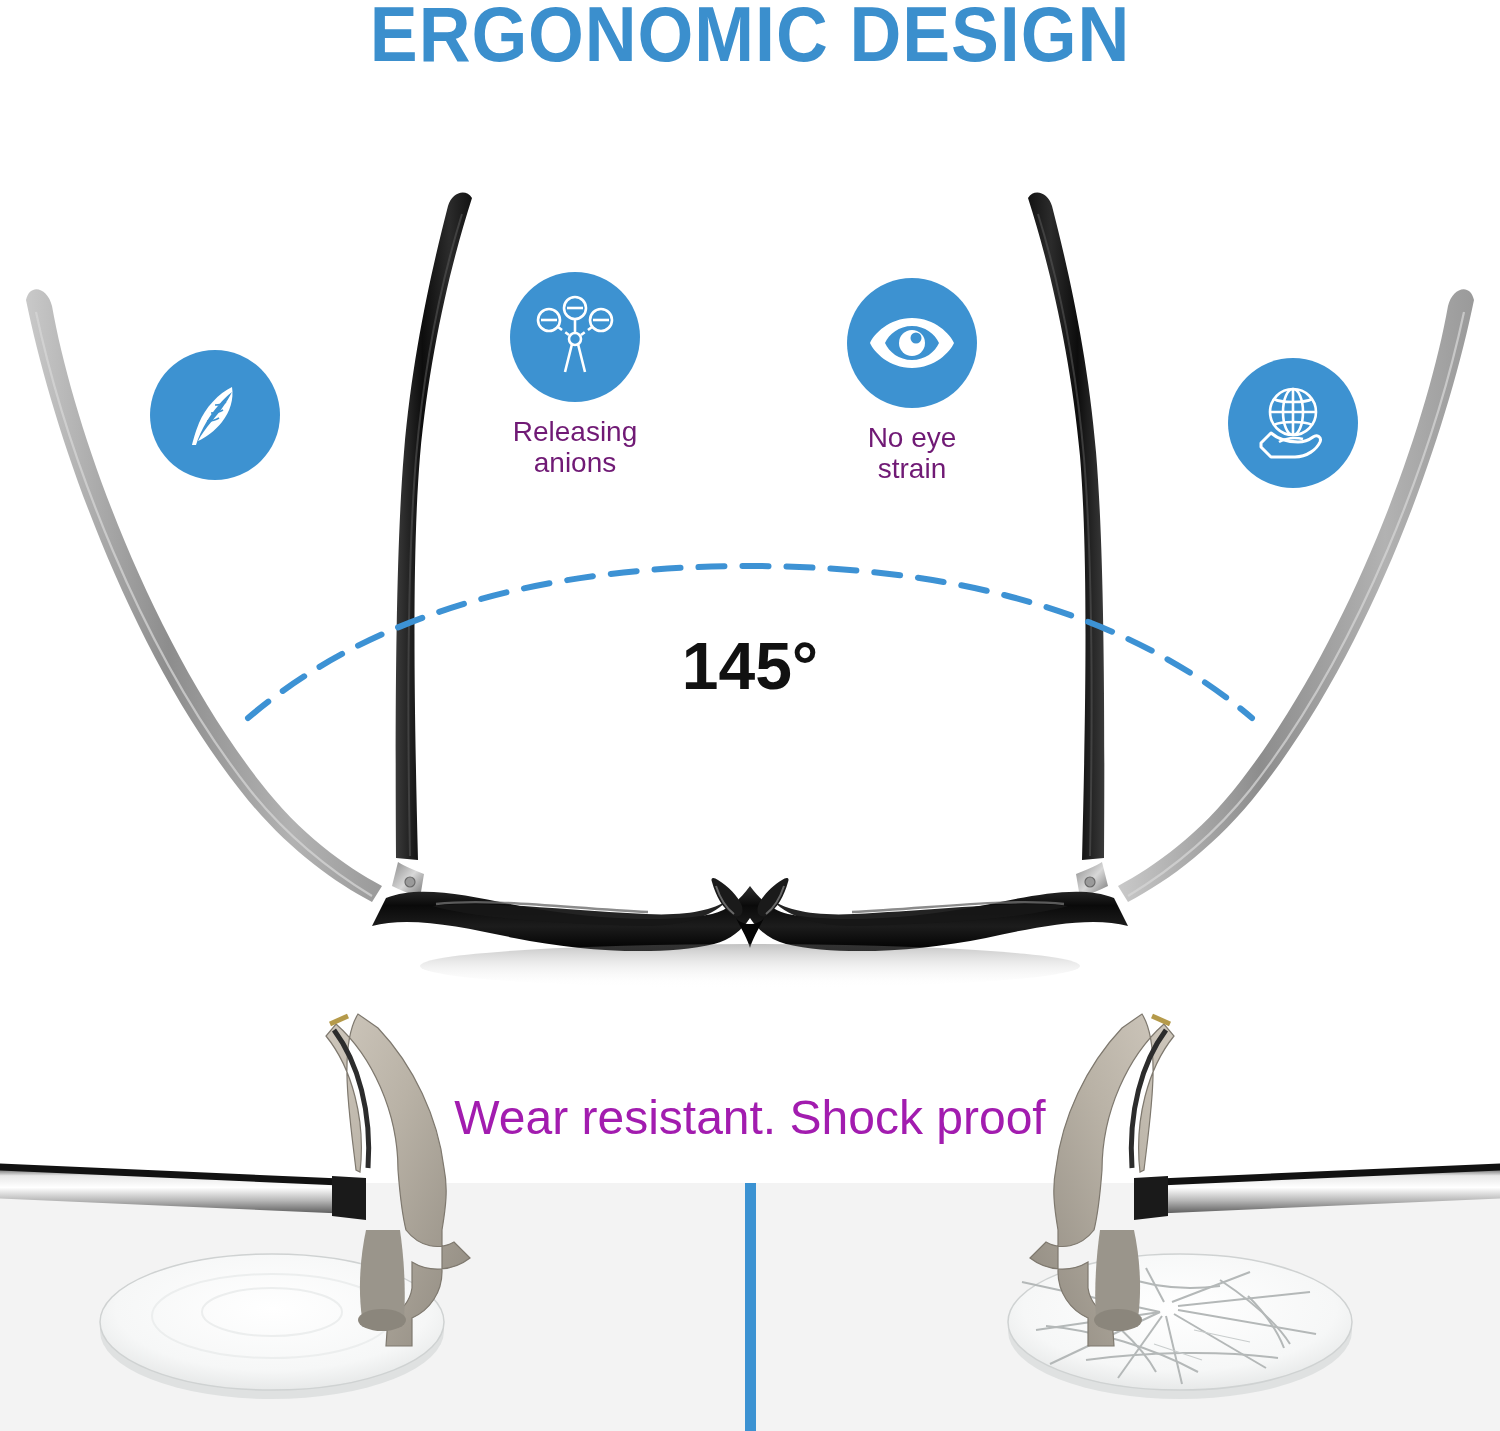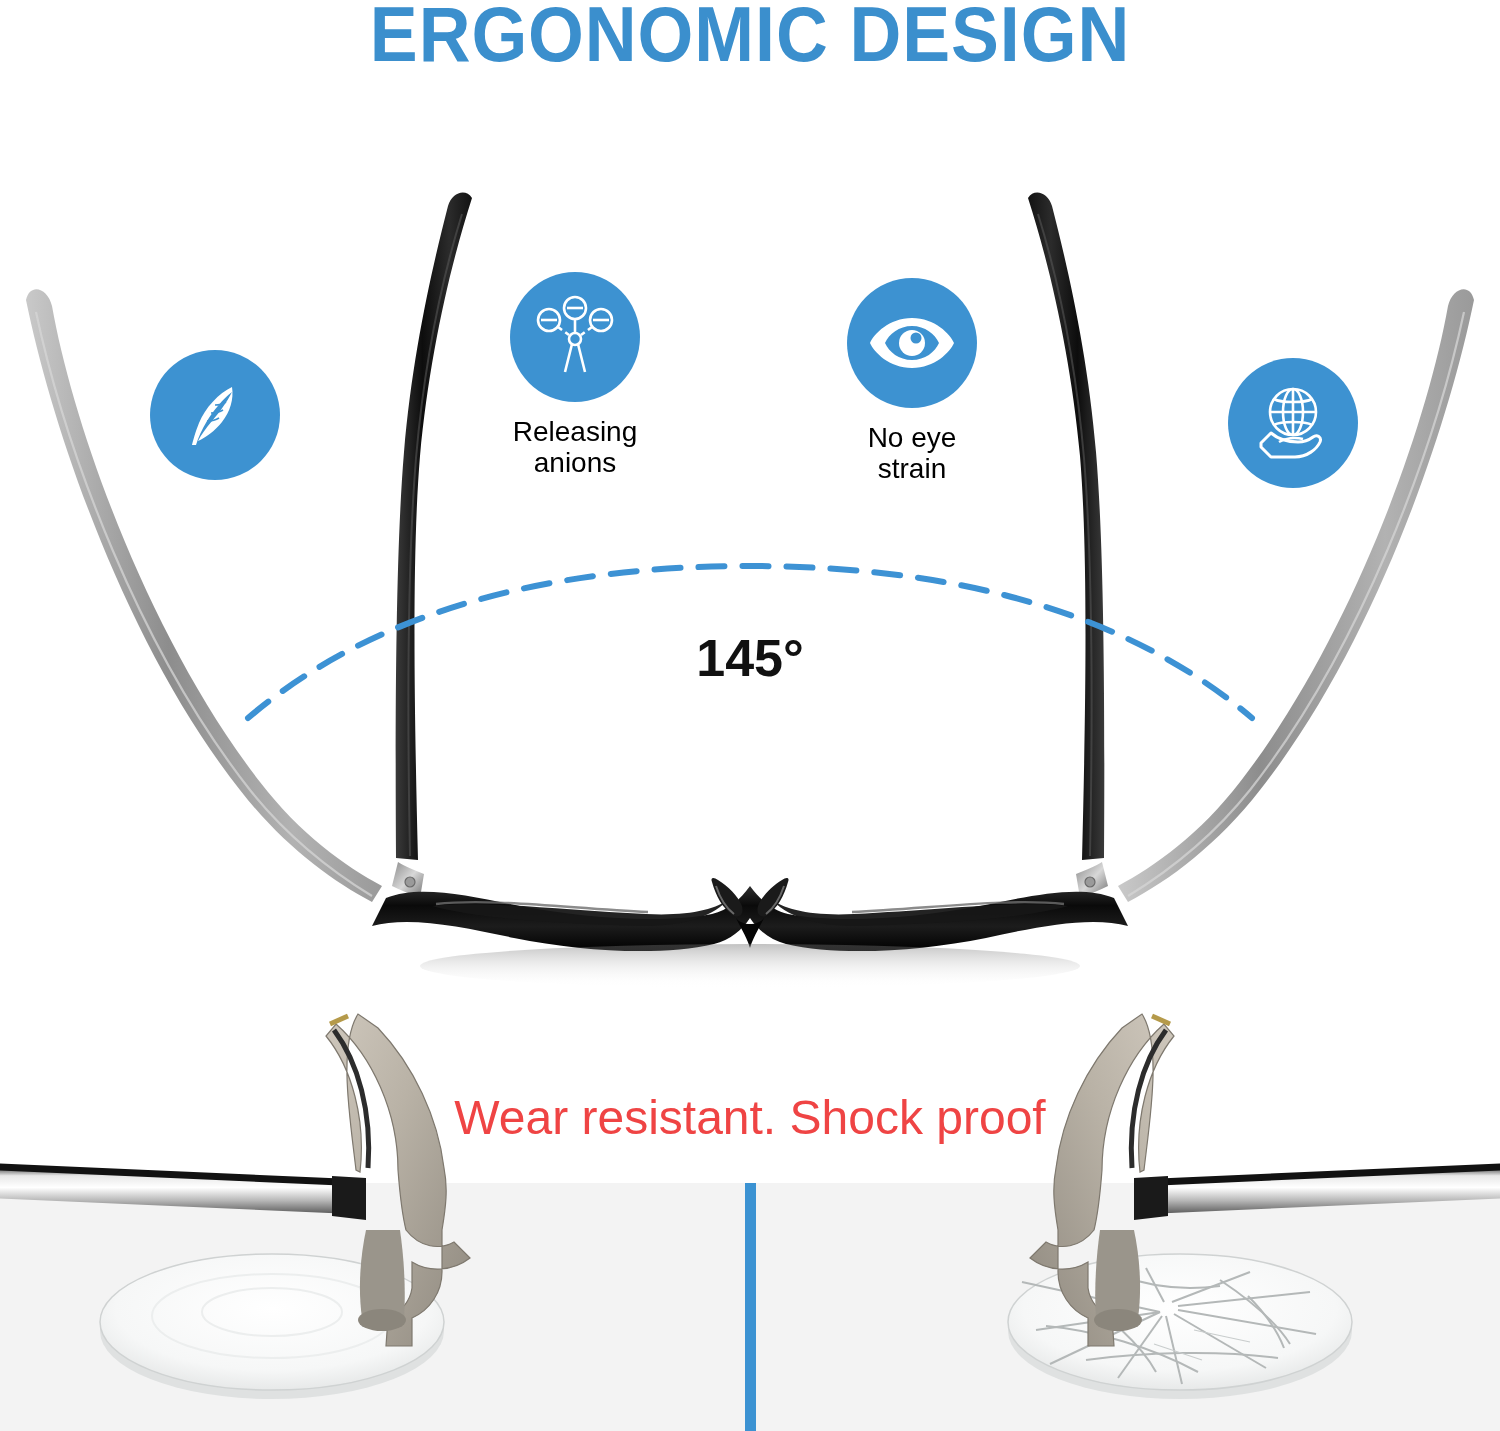--- a/index.html
+++ b/index.html
@@ -35,35 +35,35 @@
   .fcircle {
     width:130px; height:130px; border-radius:50%;
     margin:0 auto;
     display:flex; align-items:center; justify-content:center;
   }
   .fcircle svg { display:block; }
   .flabel {
     margin-top:14px;
     font-size:28px;
     line-height:1.12;
-    color:#000000;
+    color:#701a75;
     white-space:pre-line;
     font-family:"Liberation Sans", sans-serif;
   }
   #feat0 { left:85px;   top:350px; }
   #feat1 { left:445px;  top:272px; }
   #feat2 { left:782px;  top:278px; }
   #feat3 { left:1163px; top:358px; }
 
   
   #angle-label {
     position:absolute;
     left:0; width:1500px; top:628px;
     text-align:center;
-    font-size:52px; font-weight:bold;
+    font-size:66px; font-weight:bold;
     color:#111111;
     letter-spacing:0px;
   }
 
   
   #bottom {
     position:absolute; left:0; top:1000px;
     width:1500px; height:431px;
     background:#ffffff;
     overflow:hidden;
@@ -73,21 +73,21 @@
     background:#f3f3f3;
   }
   #divider {
     position:absolute; left:745px; top:183px;
     width:11px; height:248px;
     background:#3b92d2;
   }
   #bottom-caption {
     position:absolute; left:0; top:90px; width:1500px;
     text-align:center;
-    font-size:48px; color:#ef4444;
+    font-size:48px; color:#a21caf;
     font-family:"Liberation Sans", sans-serif;
     z-index:6;
   }
   #bottom svg.panel { position:absolute; top:0; }
   #panel-left  { left:0; }
   #panel-right { left:750px; }
 </style>
 </head>
 <body>
 

